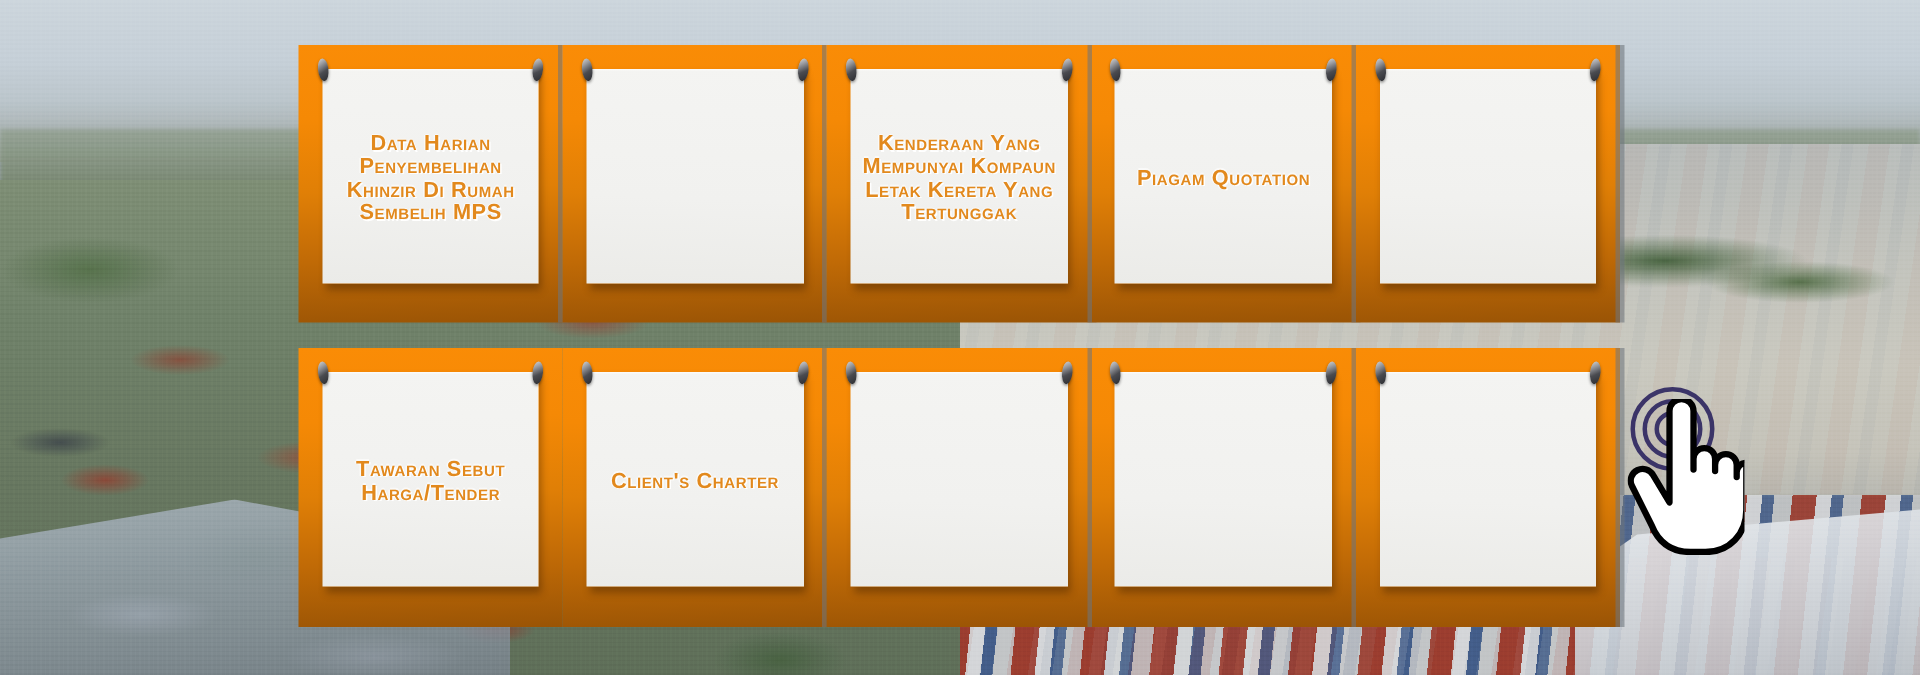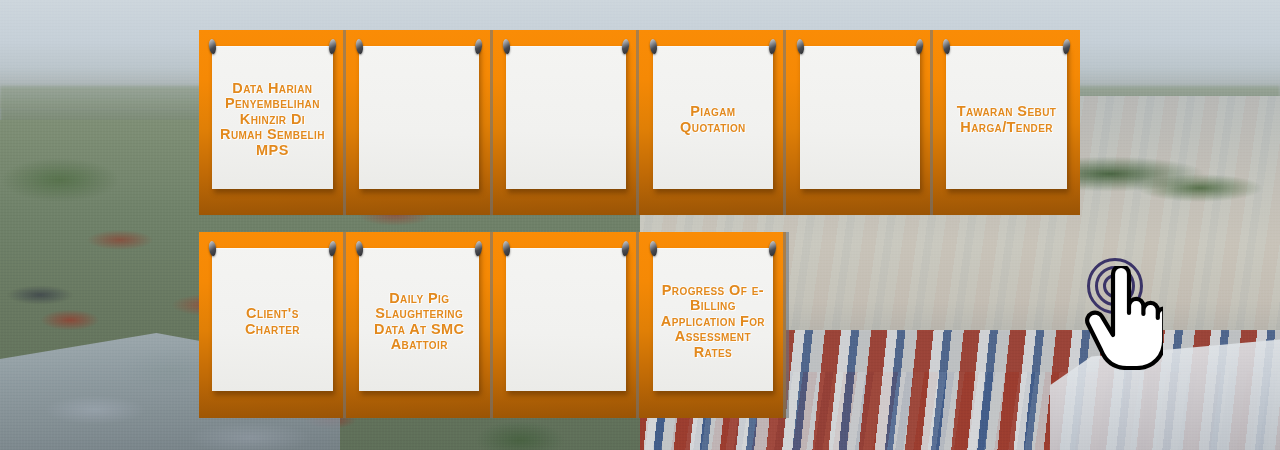--- a/index.html
+++ b/index.html
@@ -147,21 +147,21 @@
 
   
   #tiles-grid {
     position: absolute;
     left: 199px;
     top: 30px;
     width: 881px;
     height: 388px;
     z-index: 5;
     display: grid;
-    grid-template-columns: repeat(6, 1fr);
+    grid-template-columns: repeat(5, 1fr);
     grid-template-rows: 185px 186px;
     row-gap: 17px;
     column-gap: 0px;
   }
 
   .tile {
     position: relative;
     background: linear-gradient(178deg,
         #fa8c06 0%,
         #f58905 26%,
@@ -287,20 +287,21 @@
     <div class="sheet">
       <span class="pin left"></span>
       <span class="pin right"></span>
     </div>
   </div>
 
   <div class="tile">
     <div class="sheet">
       <span class="pin left"></span>
       <span class="pin right"></span>
+      <span class="sheet-label">Kenderaan Yang Mempunyai Kompaun Letak Kereta Yang Tertunggak</span>
     </div>
   </div>
 
   <div class="tile">
     <div class="sheet">
       <span class="pin left"></span>
       <span class="pin right"></span>
       <span class="sheet-label">Piagam Quotation</span>
     </div>
   </div>
@@ -325,36 +326,34 @@
       <span class="pin left"></span>
       <span class="pin right"></span>
       <span class="sheet-label">Client's Charter</span>
     </div>
   </div>
 
   <div class="tile">
     <div class="sheet">
       <span class="pin left"></span>
       <span class="pin right"></span>
-      <span class="sheet-label">Daily Pig Slaughtering Data At SMC Abattoir</span>
-    </div>
-  </div>
-
-  <div class="tile">
-    <div class="sheet">
-      <span class="pin left"></span>
-      <span class="pin right"></span>
-    </div>
-  </div>
-
-  <div class="tile">
-    <div class="sheet">
-      <span class="pin left"></span>
-      <span class="pin right"></span>
-      <span class="sheet-label">Progress Of e-Billing Application For Assessment Rates</span>
+    </div>
+  </div>
+
+  <div class="tile">
+    <div class="sheet">
+      <span class="pin left"></span>
+      <span class="pin right"></span>
+    </div>
+  </div>
+
+  <div class="tile">
+    <div class="sheet">
+      <span class="pin left"></span>
+      <span class="pin right"></span>
     </div>
   </div>
 
 
 
 </div>
 
 <div id="cursor-layer">
   <div class="click-ripple"></div>
   <div class="click-ripple r2"></div>

